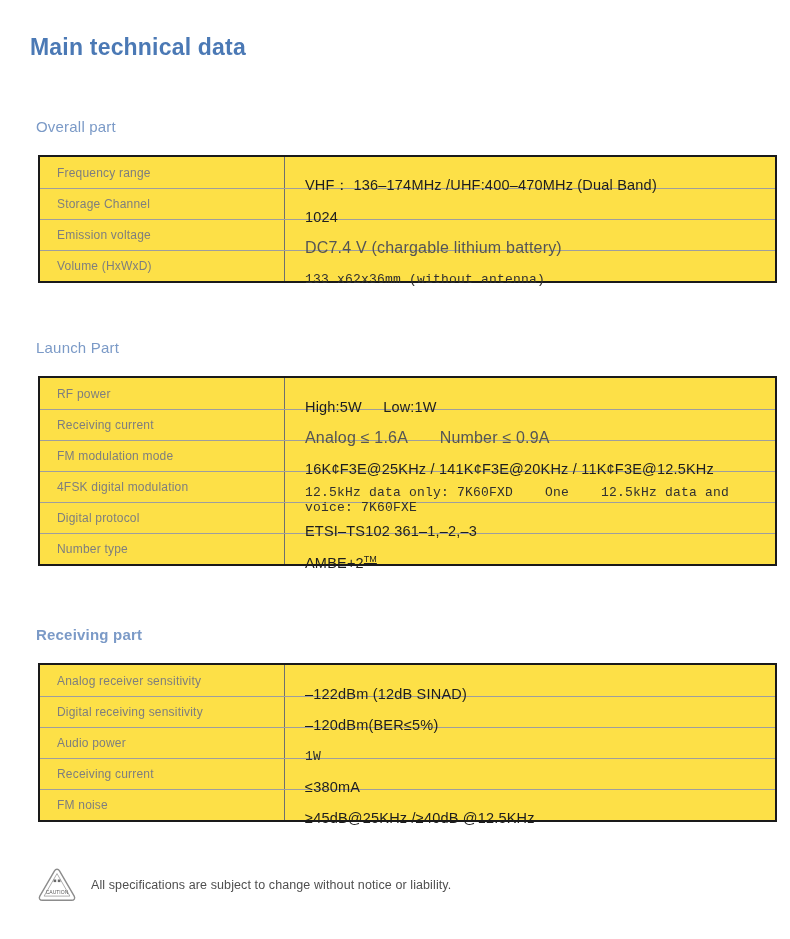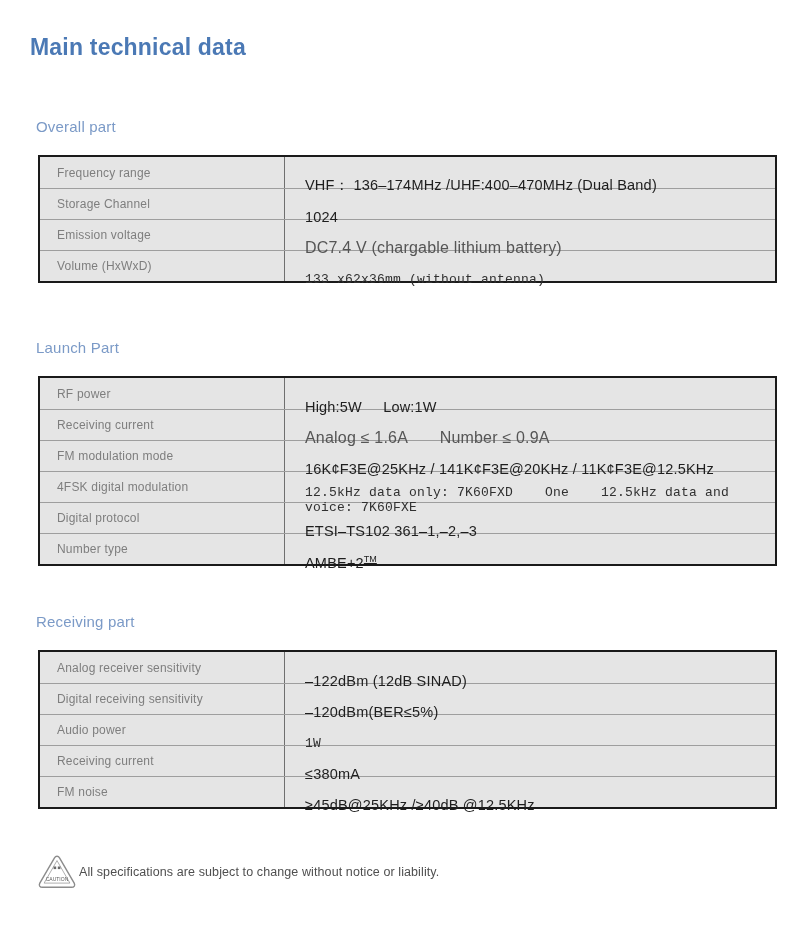--- a/index.html
+++ b/index.html
@@ -31,26 +31,26 @@
   section{display:block;}
   h2.section-heading{
     margin-left:36px;
     font-size:15px;
     font-weight:400;
     color:var(--section-heading);
     letter-spacing:0.2px;
   }
   #sec-overall h2{margin-top:57px;}
   #sec-launch h2{margin-top:56px;}
-  #sec-receiving h2{margin-top:47px;}
+  #sec-receiving h2{margin-top:60px;font-weight:bold;}
   .spec-table{
     margin:20px 0 0 38px;
     width:739px;
     border:2px solid var(--border-outer);
-    background:#e5e5e5;
+    background:#fde047;
   }
   .trow{
     display:flex;
     align-items:center;
     height:31px;
   }
   .trow + .trow{border-top:1px solid var(--divider);}
   .tlabel{
     width:245px;
     min-width:245px;
@@ -74,21 +74,21 @@
   .v-md{font-size:13px;color:#303030;font-family:Liberation Mono, monospace;}
   .v-sm{font-size:16px;color:#555555;}
   .tvalue sup{font-size:9px;letter-spacing:0;text-decoration:underline;}
   .footer{
     margin:44px 0 0 36px;
     display:flex;
     align-items:center;
   }
   .footer svg{display:block;flex:0 0 auto;}
   .footer-text{
-    margin-left:1px;
+    margin-left:13px;
     font-size:12.5px;
     color:var(--footer-text);
     letter-spacing:0.1px;
   }
 </style>
 </head>
 <body>
 
 <div class="page">
 

